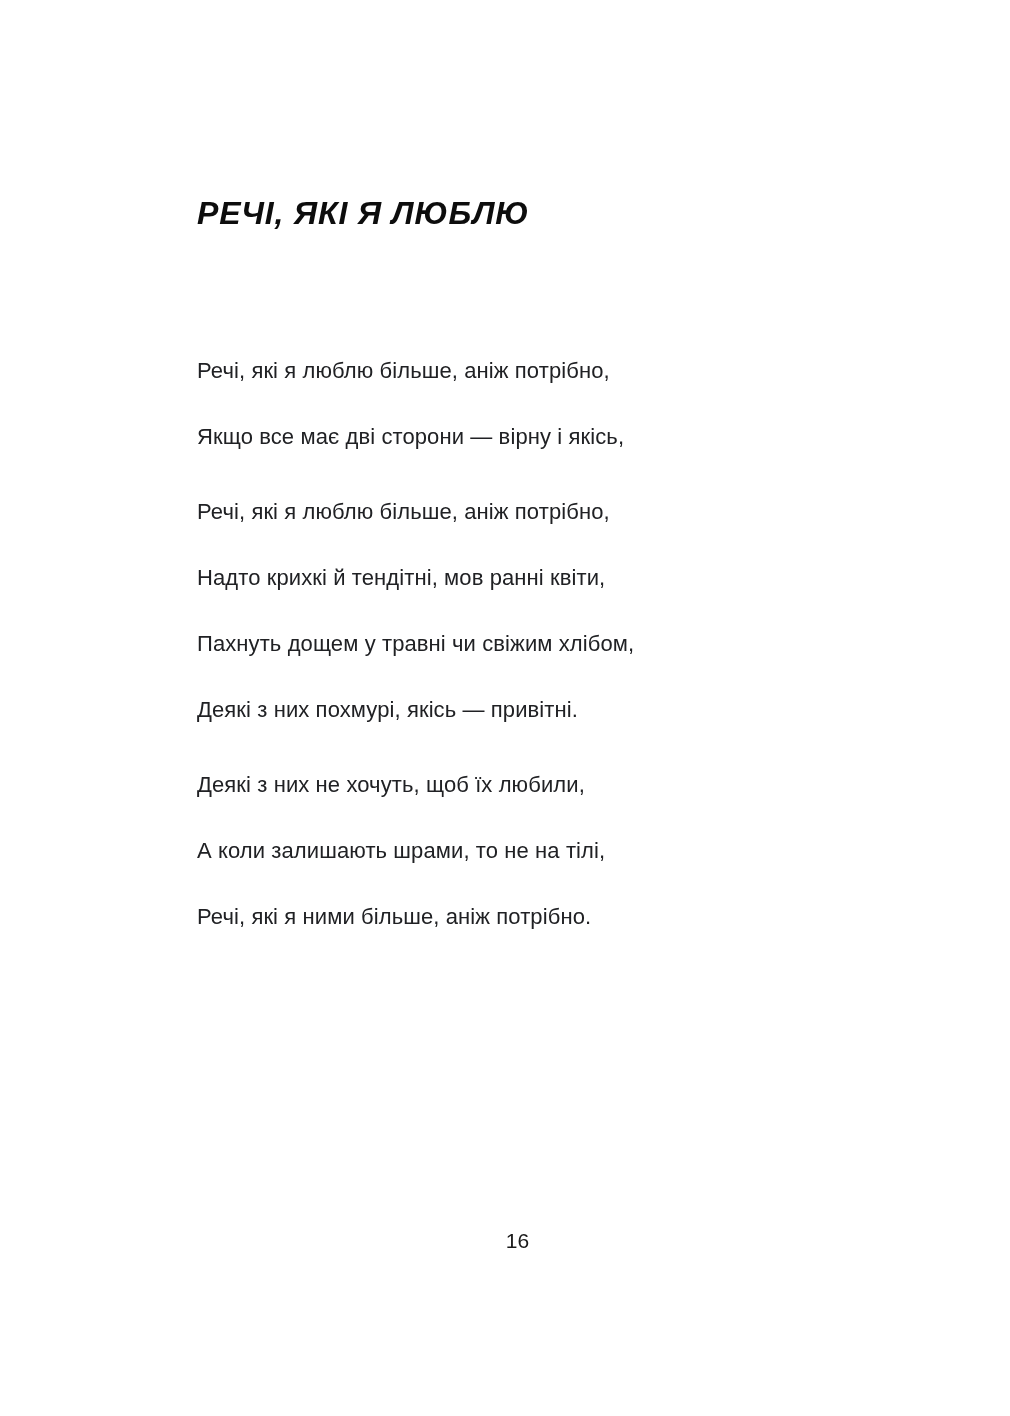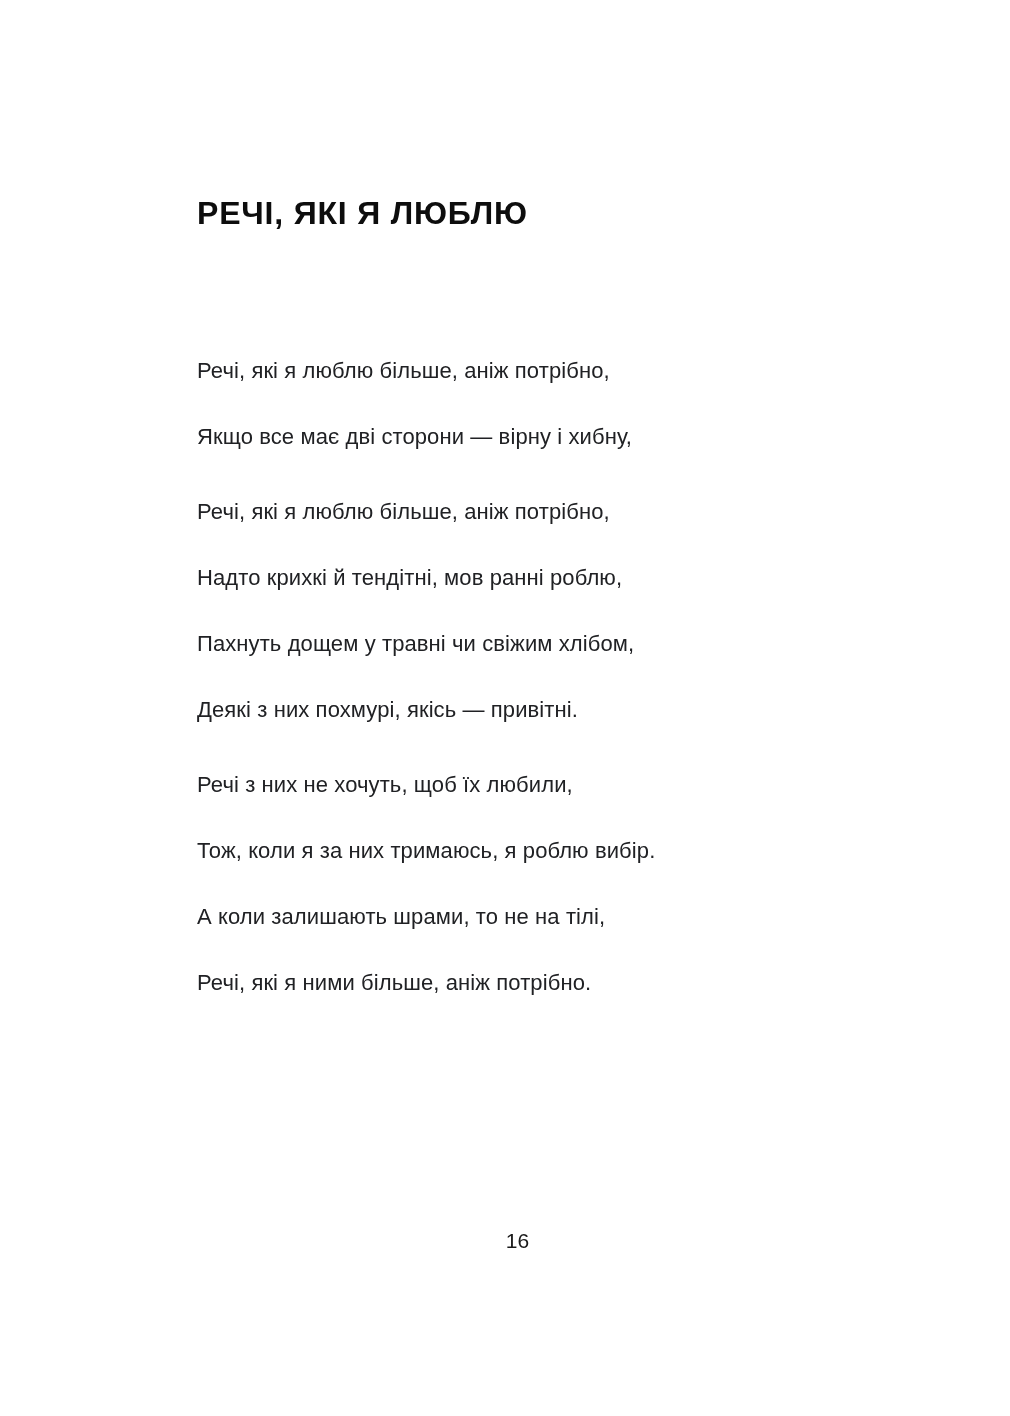--- a/index.html
+++ b/index.html
@@ -18,20 +18,21 @@
   .title {
     position: absolute;
     left: 197px;
     top: 196px;
     margin: 0;
     font-size: 32px;
     line-height: 34px;
     font-weight: 800;
     letter-spacing: 0.8px;
     color: #0d0d0d;
+    font-style: italic;
   }
   .poem {
     position: absolute;
     left: 197px;
     top: 324px;
     font-size: 22px;
     line-height: 38px;
     letter-spacing: 0.1px;
     color: #202124;
   }
@@ -55,30 +56,29 @@
 </style>
 </head>
 <body>
 
 <div class="page">
   <h1 class="title">РЕЧІ, ЯКІ Я ЛЮБЛЮ</h1>
 
   <div class="poem">
       <div class="stanza">
         <div class="line">Речі, які я люблю більше, аніж потрібно,</div>
-        <div class="line">Якщо все має дві сторони — вірну і хибну,</div>
+        <div class="line">Якщо все має дві сторони — вірну і якісь,</div>
       </div>
       <div class="stanza">
         <div class="line">Речі, які я люблю більше, аніж потрібно,</div>
-        <div class="line">Надто крихкі й тендітні, мов ранні роблю,</div>
+        <div class="line">Надто крихкі й тендітні, мов ранні квіти,</div>
         <div class="line">Пахнуть дощем у травні чи свіжим хлібом,</div>
         <div class="line">Деякі з них похмурі, якісь — привітні.</div>
       </div>
       <div class="stanza">
-        <div class="line">Речі з них не хочуть, щоб їх любили,</div>
-        <div class="line">Тож, коли я за них тримаюсь, я роблю вибір.</div>
+        <div class="line">Деякі з них не хочуть, щоб їх любили,</div>
         <div class="line">А коли залишають шрами, то не на тілі,</div>
         <div class="line">Речі, які я ними більше, аніж потрібно.</div>
       </div>
     </div>
 
   <div class="page-number">16</div>
 </div>
 
 </body></html>

